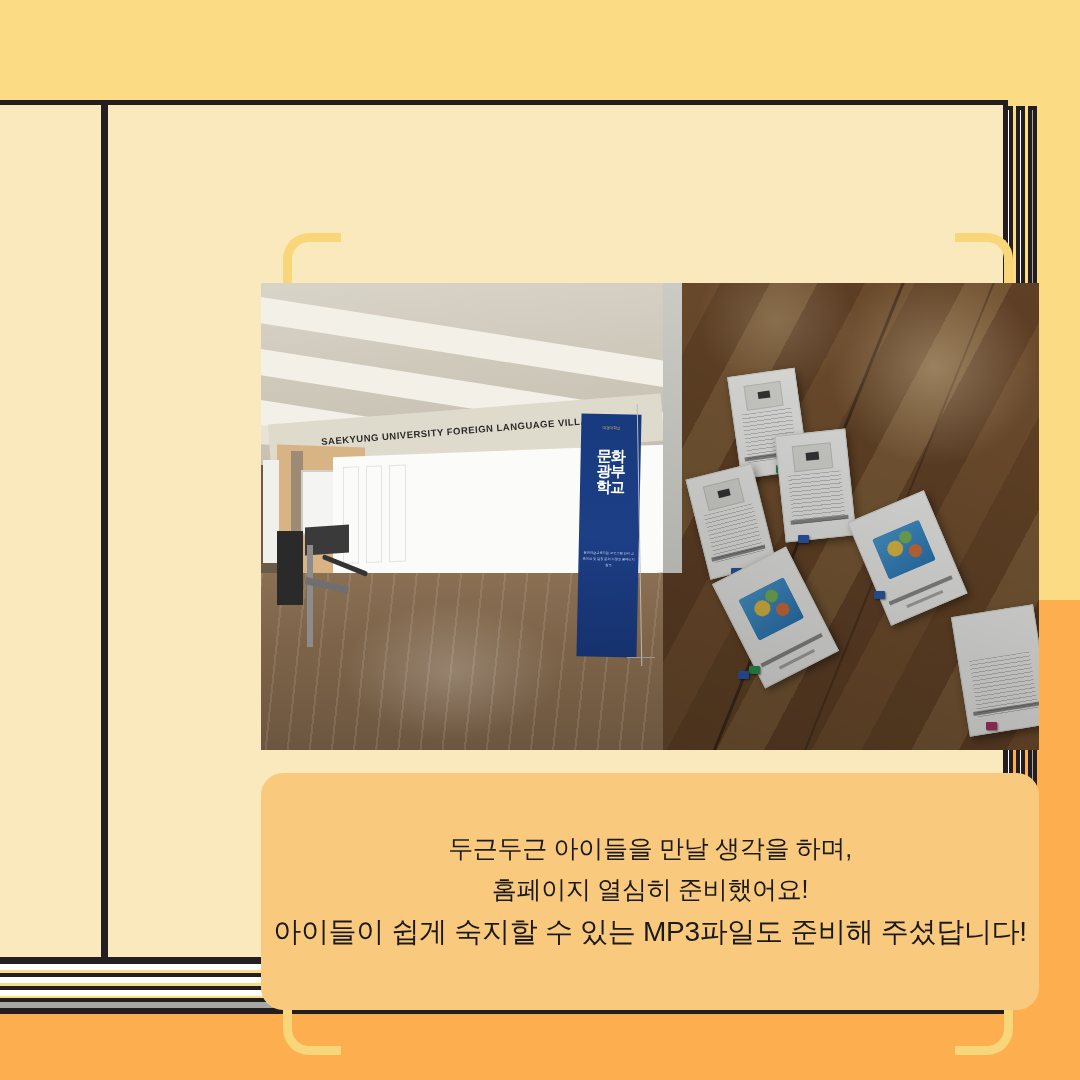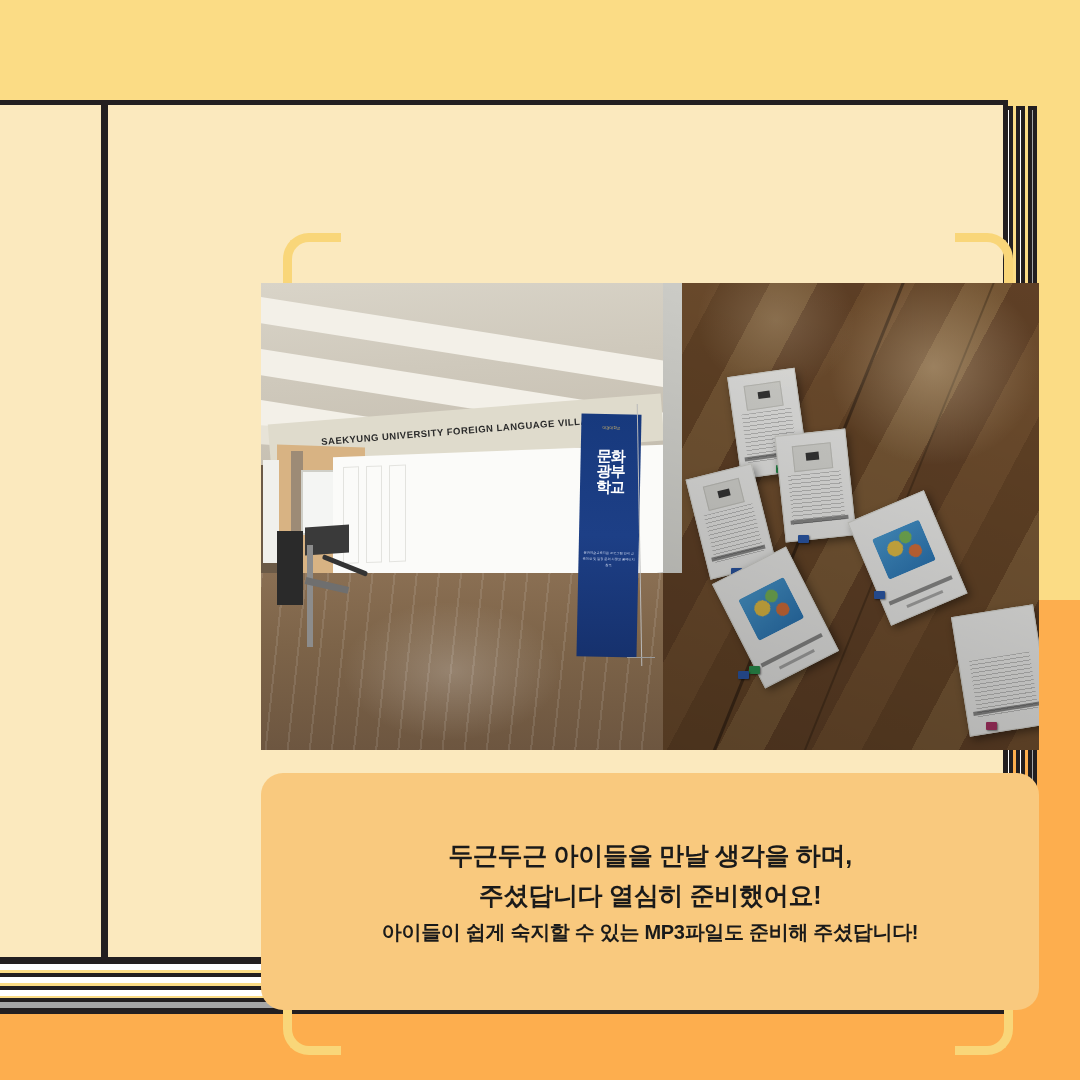--- a/index.html
+++ b/index.html
@@ -291,28 +291,28 @@
     width:778px; height:237px;
     background:#F9C97E;
     border-radius:22px;
     display:flex; flex-direction:column;
     align-items:center; justify-content:center;
     padding:10px 18px;
   }
   .caption .line{
     color:#1a1a1a;
     font-family:"Liberation Sans", sans-serif;
-    font-weight:700;
+    font-weight:400;
     font-size:25px;
     line-height:1.62;
     letter-spacing:-0.3px;
     text-align:center;
     white-space:nowrap;
   }
-  .caption .line.wide{ font-size:20px; }
+  .caption .line.wide{ font-size:28px; }
 </style>
 </head>
 <body>
 
 <div class="bg-yellow"></div>
 <div class="bg-orange-bottom"></div>
 <div class="bg-orange-right"></div>
 
 <div class="book">
 
@@ -426,19 +426,19 @@
               <div class="ttl"></div>
             </div>
             <div class="clip" style="left:86%;top:94%;background:#b5356a;"></div>
           </div>
         </div>
 
       </div>
 
       <div class="caption">
         <div class="line">두근두근 아이들을 만날 생각을 하며,</div>
-        <div class="line">주셨답니다 열심히 준비했어요!</div>
+        <div class="line">홈페이지 열심히 준비했어요!</div>
         <div class="line wide">아이들이 쉽게 숙지할 수 있는 MP3파일도 준비해 주셨답니다!</div>
       </div>
 
     </div>
   </div>
 </div>
 
 </body></html>

